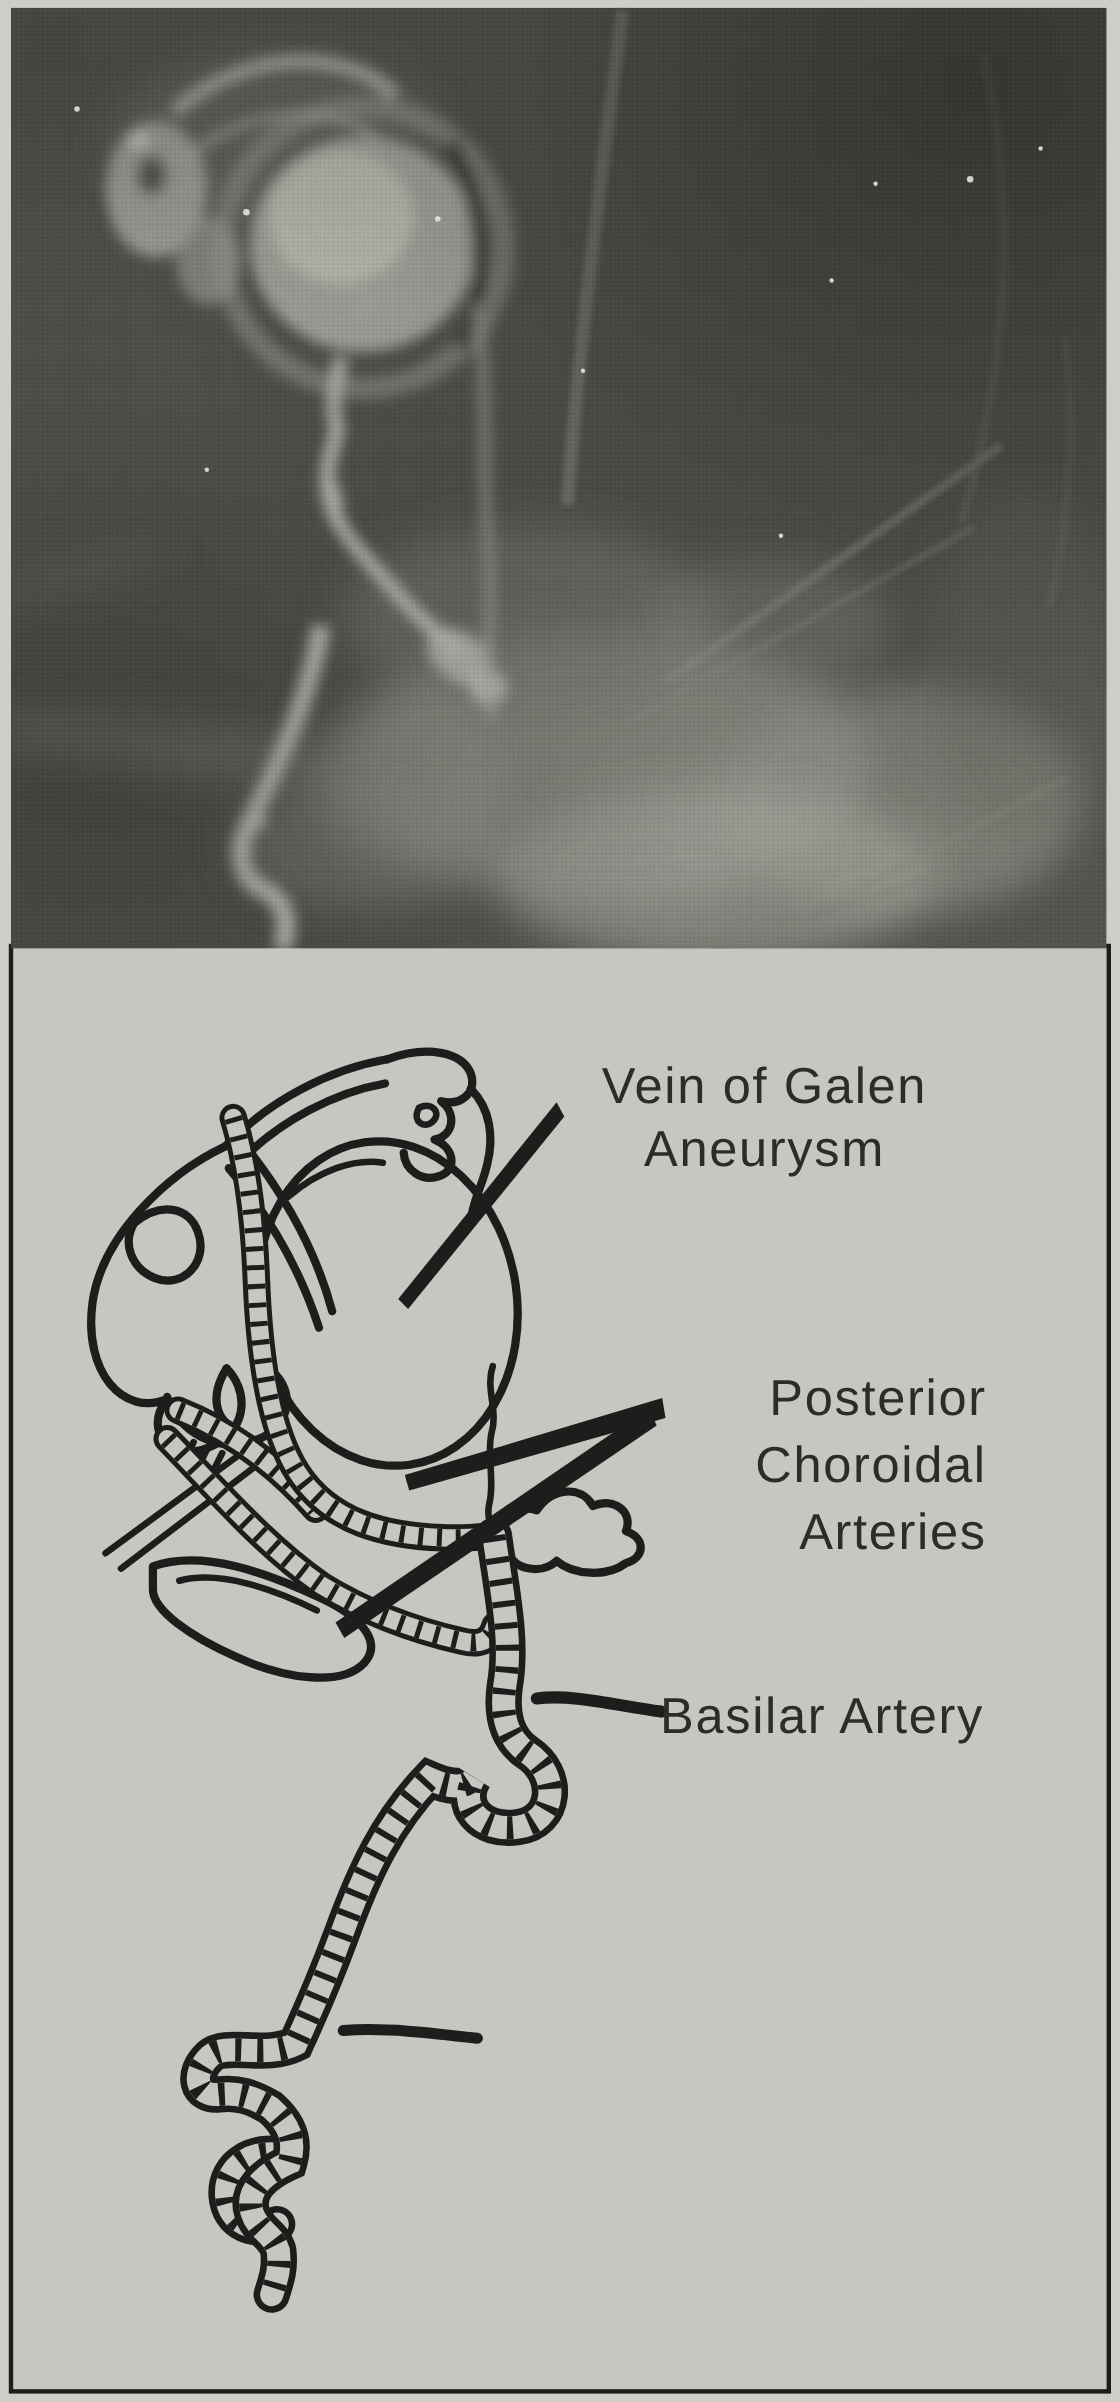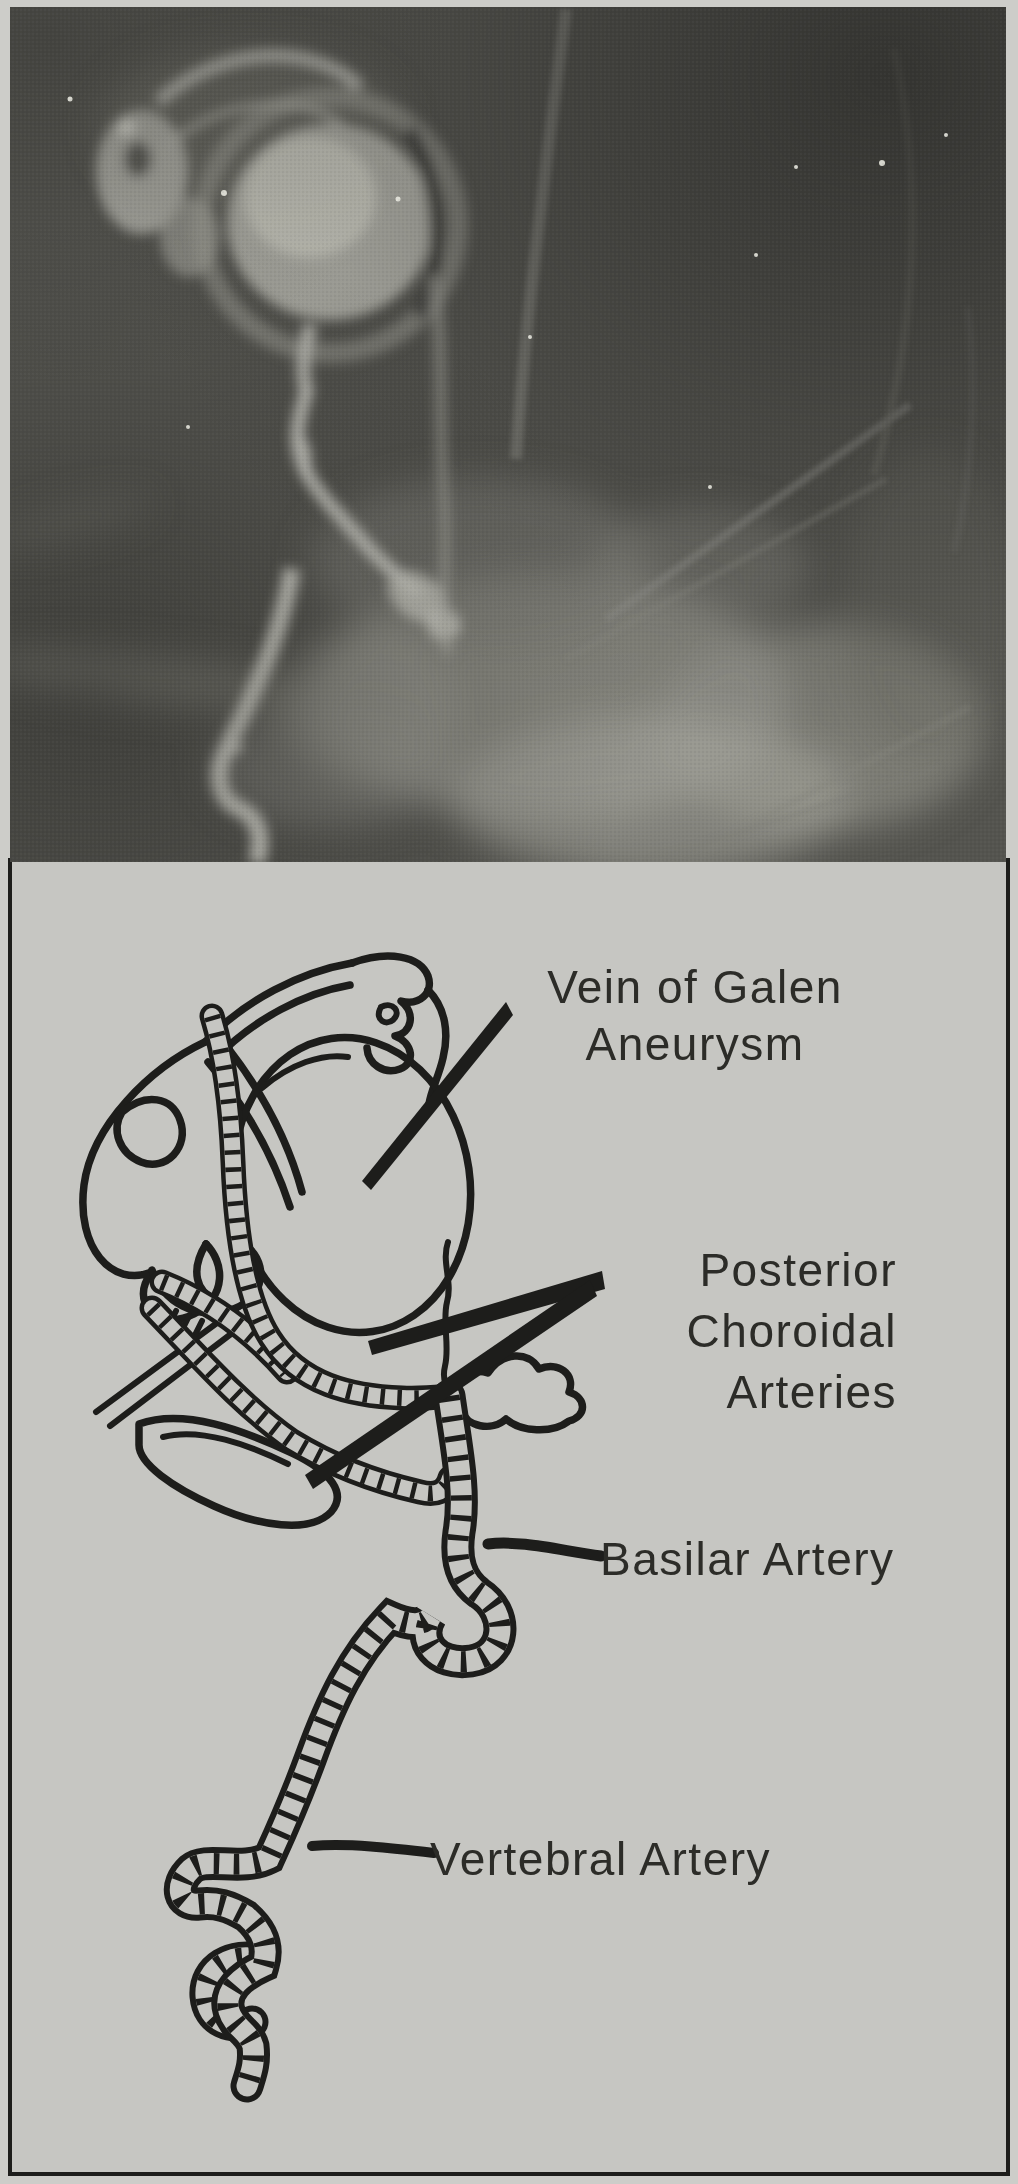--- a/index.html
+++ b/index.html
@@ -201,15 +201,14 @@
       <path class="leader-l" d="M 434 1853 C 392 1848, 348 1843, 312 1846" stroke-width="10"></path>
     </g>
   </svg>
 
   <div class="lbl lbl-vg">Vein of Galen
 Aneurysm</div>
   <div class="lbl lbl-pc">Posterior
 Choroidal
 Arteries</div>
   <div class="lbl lbl-ba">Basilar Artery</div>
-  <div class="lbl lbl-va">Vertebral Artery</div>
 
 </div>
 
 </body></html>

